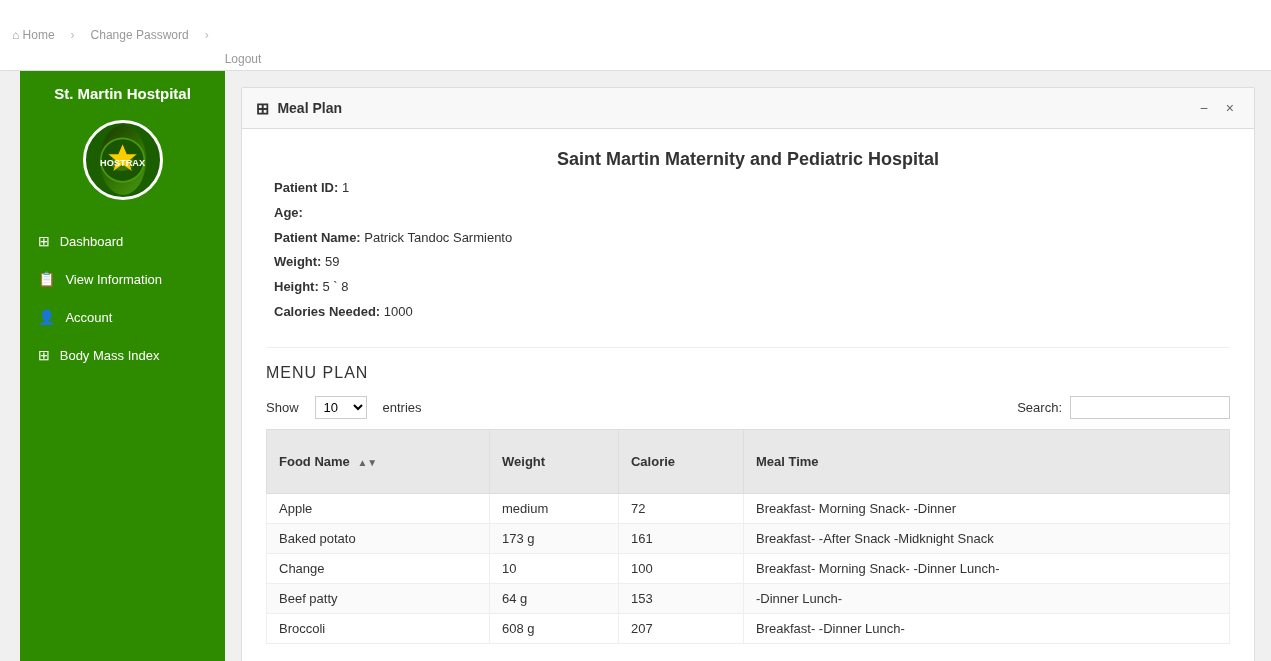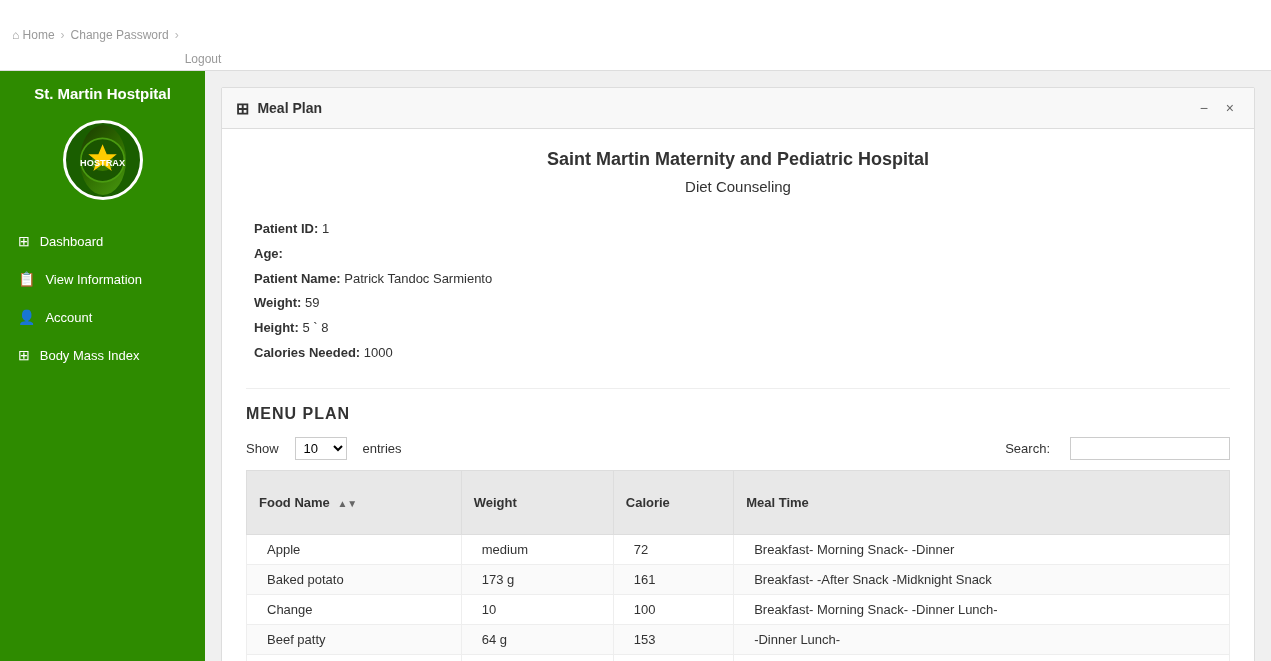--- a/index.html
+++ b/index.html
@@ -5,29 +5,29 @@
     * { box-sizing: border-box; margin: 0; padding: 0; }
     body { font-family: Arial, sans-serif; font-size: 13px; background: #f0f0f0; display: flex; flex-direction: column; height: 100vh; }
 
     
     .top-nav {
       background: #fff;
       border-bottom: 1px solid #ddd;
       padding: 4px 12px;
       display: flex;
       align-items: center;
-      gap: 6px;
+      gap: 16px;
       font-size: 12px;
       color: #555;
       min-height: 28px;
     }
     .top-nav span { color: #999; }
 
     
-    .layout { display: flex; flex: 1; overflow: hidden; }
+    .layout { display: flex; flex: 1; overflow: hidden; margin-left: 20px; }
 
     
     .sidebar {
       width: 205px;
       background: #2e8b00;
       color: #fff;
       display: flex;
       flex-direction: column;
       align-items: center;
       padding: 0;
@@ -152,21 +152,21 @@
     .patient-info { margin-bottom: 24px; padding: 0 8px; }
     .patient-info p { margin-bottom: 4px; font-size: 13px; color: #333; line-height: 1.6; }
     .patient-info strong { font-weight: bold; }
 
     
     .divider { border: none; border-top: 1px solid #eee; margin: 16px 0; }
 
     
     .menu-plan-title {
       font-size: 16px;
-      font-weight: bold;
+      font-weight: normal;
       color: #333;
       margin-bottom: 14px;
       letter-spacing: 1px;
     }
 
     .table-controls {
       display: flex;
       align-items: center;
       justify-content: space-between;
       margin-bottom: 10px;
@@ -180,21 +180,21 @@
     }
     .show-entries select {
       padding: 2px 4px;
       border: 1px solid #ccc;
       font-size: 13px;
       background: #fff;
     }
     .search-control {
       display: flex;
       align-items: center;
-      gap: 20px;
+      gap: 8px;
       font-size: 13px;
       color: #333;
     }
     .search-control input {
       border: 1px solid #ccc;
       padding: 3px 6px;
       font-size: 13px;
       width: 160px;
     }
 
@@ -210,21 +210,21 @@
     .data-table th {
       padding: 24px 12px;
       text-align: left;
       color: #333;
       font-weight: bold;
       border: 1px solid #ddd;
       white-space: nowrap;
     }
     .data-table th .sort-icon { margin-left: 4px; color: #666; font-size: 10px; }
     .data-table td {
-      padding: 7px 20px;
+      padding: 7px 12px;
       border: 1px solid #eee;
       color: #333;
     }
     .data-table tbody tr:nth-child(even) { background: #fafafa; }
   </style>
 </head>
 <body>
 
 <div class="top-nav">
   <span style="cursor:pointer;">⌂ Home</span>
@@ -279,21 +279,20 @@
           <span>Meal Plan</span>
         </div>
         <div class="panel-header-actions">
           <button class="panel-btn">−</button>
           <button class="panel-btn">×</button>
         </div>
       </div>
       <div class="panel-body">
 
         <div class="diet-title">Saint Martin Maternity and Pediatric Hospital</div>
-        <div class="diet-subtitle">Diet Counseling</div>
 
         <div class="patient-info">
           <p>
             <strong>Patient ID:</strong>
             <span>1</span>
           </p>
           <p>
             <strong>Age:</strong>
             <span></span>
           </p>

